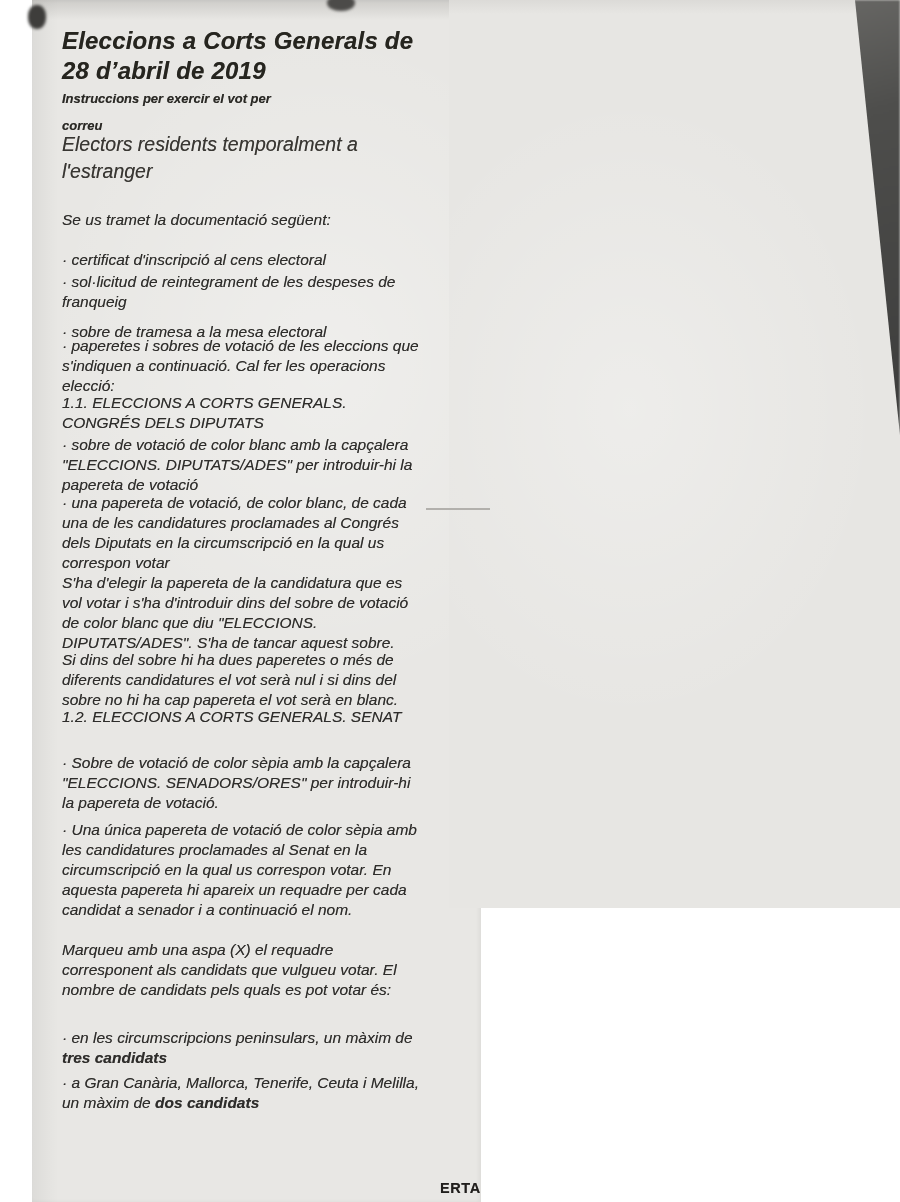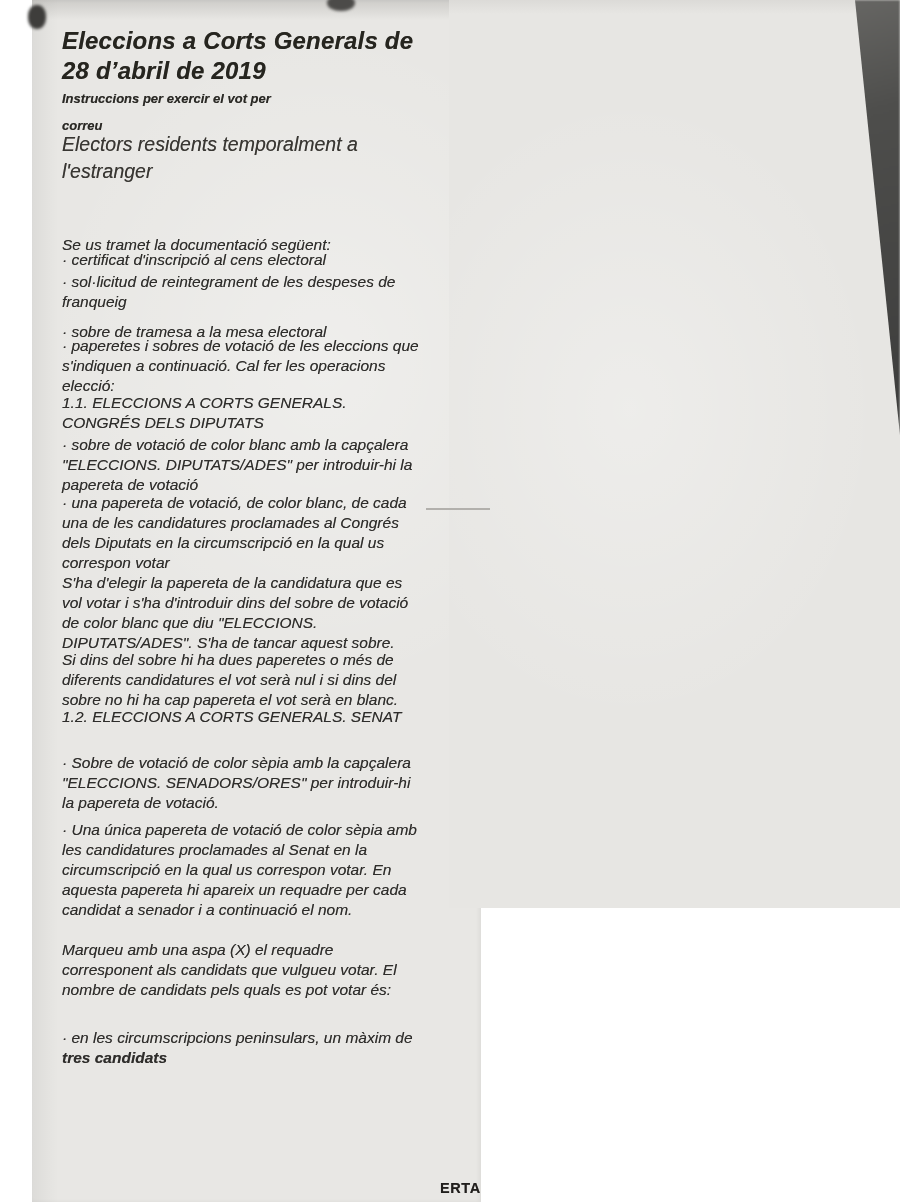--- a/index.html
+++ b/index.html
@@ -70,21 +70,21 @@
   <span class="smudge" id="smudge-b"></span>
 
   <div class="col" id="col-left">
     <p class="blk t-title" style="top:26px">Eleccions a Corts Generals de
 28 d’abril de 2019</p>
     <p class="blk t-sub" style="top:85px">Instruccions per exercir el vot per
 correu</p>
     <p class="blk t-audience" style="top:131px">Electors residents temporalment a
 l'estranger</p>
 
-    <p class="blk t-body" style="top:235px">Se us tramet la documentació següent:</p>
+    <p class="blk t-body" style="top:210px">Se us tramet la documentació següent:</p>
     <p class="blk t-body" style="top:250px">· certificat d'inscripció al cens electoral</p>
     <p class="blk t-body" style="top:272px">· sol·licitud de reintegrament de les despeses de
 franqueig</p>
     <p class="blk t-body" style="top:322px">· sobre de tramesa a la mesa electoral</p>
     <p class="blk t-body" style="top:336px">· paperetes i sobres de votació de les eleccions que
 s'indiquen a continuació. Cal fer les operacions
 elecció:</p>
     <p class="blk t-body" style="top:393px">1.1. ELECCIONS A CORTS GENERALS.
 CONGRÉS DELS DIPUTATS</p>
     <p class="blk t-body" style="top:435px">· sobre de votació de color blanc amb la capçalera
@@ -108,20 +108,22 @@
     <p class="blk t-body" style="top:820px">· Una única papereta de votació de color sèpia amb
 les candidatures proclamades al Senat en la
 circumscripció en la qual us correspon votar. En
 aquesta papereta hi apareix un requadre per cada
 candidat a senador i a continuació el nom.</p>
     <p class="blk t-body" style="top:940px">Marqueu amb una aspa (X) el requadre
 corresponent als candidats que vulgueu votar. El
 nombre de candidats pels quals es pot votar és:</p>
     <p class="blk t-body" style="top:1028px"><span>· en les circumscripcions peninsulars, un màxim de
 </span><b>tres candidats</b></p>
+    <p class="blk t-body" style="top:1073px"><span>· a Gran Canària, Mallorca, Tenerife, Ceuta i Melilla,
+un màxim de </span><b>dos candidats</b></p>
 
     <p class="blk t-frag" style="top:1180px; left:378px">ERTA</p>
   </div>
 </div>
 
 <div class="scan-page" id="page-right">
   <div id="corner-shadow"></div>
 
 </div>
 

